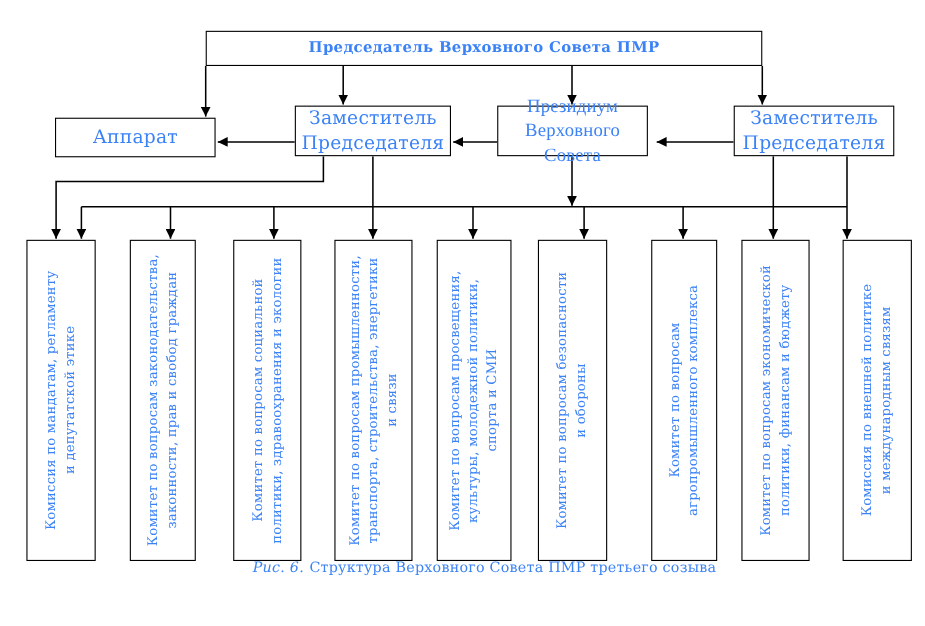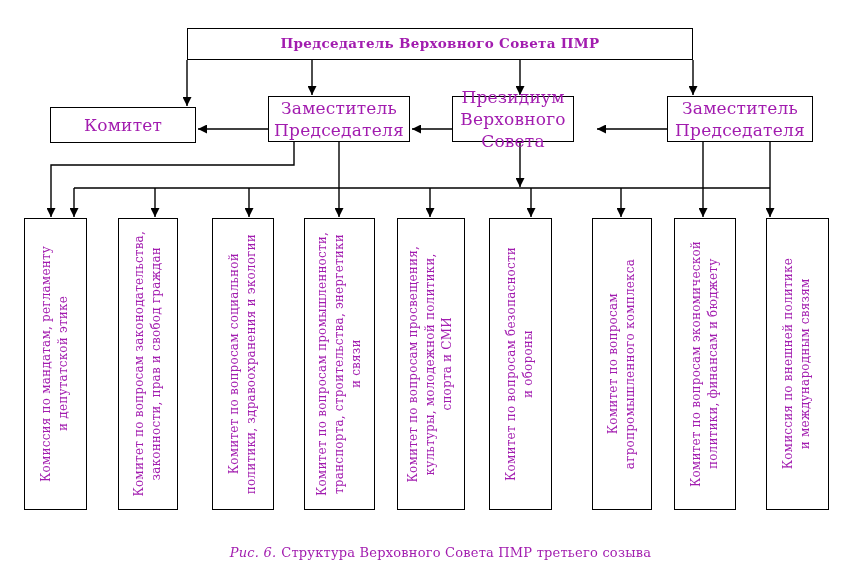--- a/index.html
+++ b/index.html
@@ -3,21 +3,21 @@
 <meta charset="utf-8">
 <style>
   html,body { margin:0; padding:0; background:#ffffff; }
   * { box-sizing: border-box; }
   .canvas {
     position: relative;
     width: 841px;
     height: 569px;
     background: #ffffff;
     font-family: "DejaVu Serif", "Liberation Serif", serif;
-    color: #a21caf;
+    color: #3b82f6;
     overflow: hidden;
   }
   .wires { position:absolute; left:0; top:0; width:841px; height:569px; }
   .box {
     position: absolute;
     border: 1px solid #000;
     background: #fff;
     display: flex;
     align-items: center;
     justify-content: center;
@@ -49,21 +49,21 @@
     transform: rotate(180deg);
     white-space: pre-line;
     text-align: center;
     font-size: 12px;
     line-height: 1.42;
     letter-spacing: 0.2px;
   }
   .caption {
     position: absolute;
     left: 0;
-    top: 545px;
+    top: 509px;
     width: 100%;
     text-align: center;
     font-size: 13px;
     letter-spacing: 0.2px;
     padding-left: 40px;
   }
   .caption .fig { font-style: italic; margin-right: 5px; }
 </style>
 </head>
 <body>
@@ -100,27 +100,27 @@
       <line x1="703" y1="142" x2="703" y2="217" marker-end="url(#arw)"></line>
       <line x1="770" y1="142" x2="770" y2="217" marker-end="url(#arw)"></line>
     </g>
   </svg>
 
   <div class="box title-box" style="left:187px; top:28px; width:506px; height:32px;">
     <span class="hlabel">Председатель Верховного Совета ПМР</span>
   </div>
 
   <div class="box" style="left:50px; top:107px; width:146px; height:36px;">
-    <span class="hlabel">Комитет</span>
+    <span class="hlabel">Аппарат</span>
   </div>
   <div class="box" style="left:268px; top:96px; width:142px; height:46px;">
     <span class="hlabel">Заместитель
 Председателя</span>
   </div>
-  <div class="box" style="left:452px; top:96px; width:122px; height:46px;">
+  <div class="box" style="left:452px; top:96px; width:137px; height:46px;font-family:Liberation Serif, serif;">
     <span class="hlabel">Президиум
 Верховного Совета</span>
   </div>
   <div class="box" style="left:667px; top:96px; width:146px; height:46px;">
     <span class="hlabel">Заместитель
 Председателя</span>
   </div>
 
   <div class="vbox" style="left:24px; width:63px;">
     <span class="vlabel">Комиссия по мандатам, регламенту

